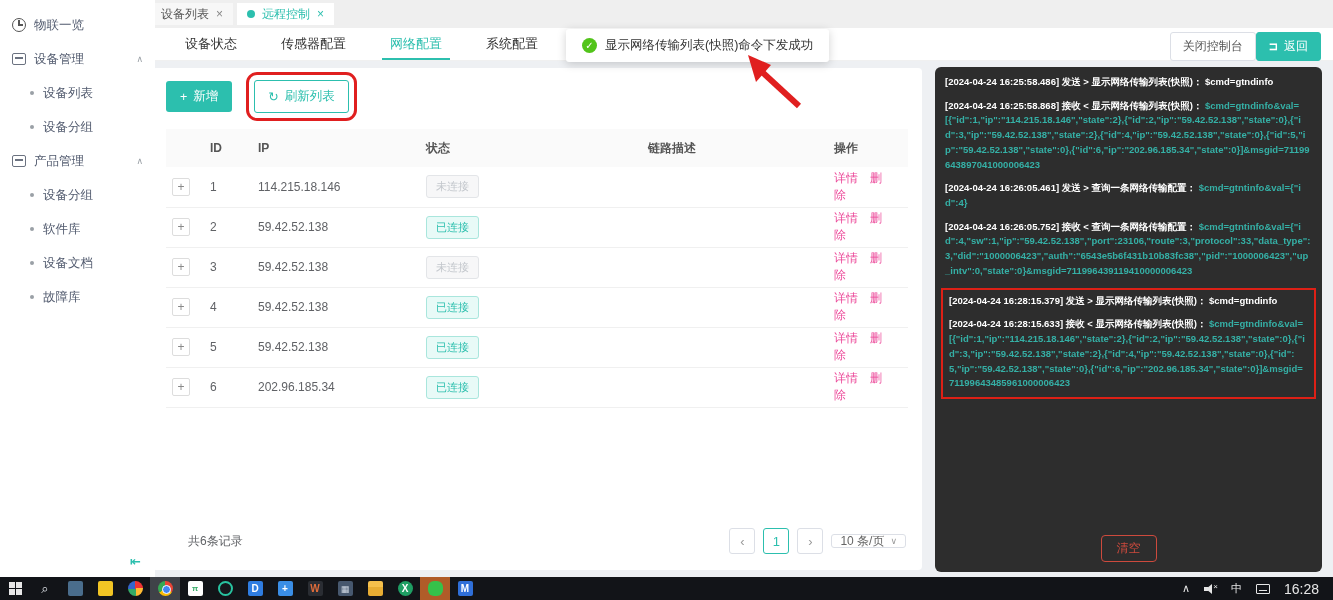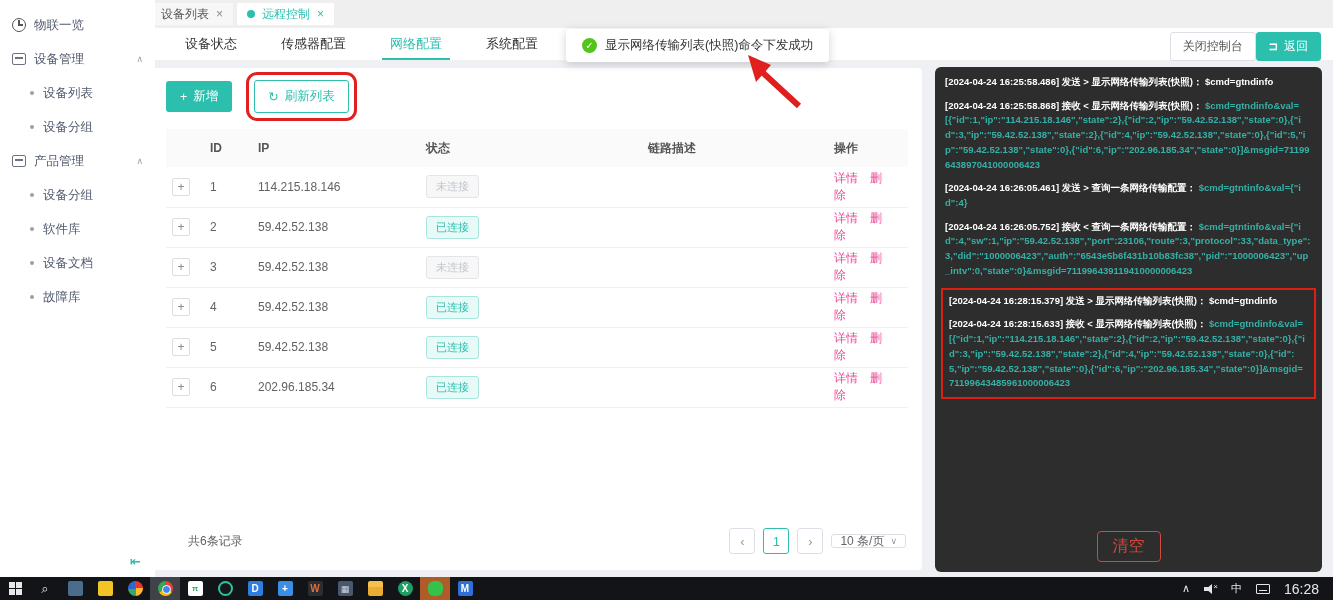--- a/index.html
+++ b/index.html
@@ -66,21 +66,21 @@
   .pg-btn.cur { border-color:#2cbfae; color:#2cbfae; }
   .pg-size { height:14px; border:1px solid #dcdfe6; border-radius:3px; background:#fff; color:#666; display:flex; align-items:center; gap:6px; padding:0 8px; font-size:12px; cursor:pointer; }
   .pg-size .dn { font-size:9px; color:#999; }
 
   
   .console { position:absolute; left:935px; top:67px; width:387px; height:505px; background:#2d2d2d; border-radius:6px; padding:8px 10px; z-index:4; color:#fff; }
   .log { font-size:9.5px; font-weight:bold; line-height:1.55; word-break:break-all; margin-bottom:9px; }
   .log .pl-teal { color:#35b0a6; }
   .log .pl-white { color:#fff; }
   .log-annot { border:2.5px solid #dd2016; padding:4px 6px; margin:2px -4px 0; }
-  .btn-clear { position:absolute; left:50%; transform:translateX(-50%); bottom:10px; background:transparent; border:1px solid #cd4a3d; color:#cd4a3d; border-radius:4px; padding:4px 15px; font-size:16px; cursor:pointer; }
+  .btn-clear { position:absolute; left:50%; transform:translateX(-50%); bottom:10px; background:transparent; border:1px solid #cd4a3d; color:#cd4a3d; border-radius:4px; padding:4px 15px; font-size:12px; cursor:pointer; }
 
   
   .taskbar { position:absolute; left:0; bottom:0; width:1333px; height:23px; background:#121418; display:flex; align-items:center; z-index:10; }
   .tb-ico { width:30px; height:23px; display:flex; align-items:center; justify-content:center; cursor:pointer; }
   .tb-ico.hl-gray { background:#3f4248; }
   .tb-ico.hl-orange { background:#b05c28; }
   .gi { width:15px; height:15px; display:flex; align-items:center; justify-content:center; font-size:10px; font-weight:bold; border-radius:2px; color:#fff; }
   .win-grid { width:13px; height:13px; display:grid; grid-template-columns:6px 6px; grid-template-rows:6px 6px; gap:1px; }
   .win-grid i { background:#e8e8e8; }
   .gi.search { color:#dfe3e8; font-size:13px; font-weight:normal; }

